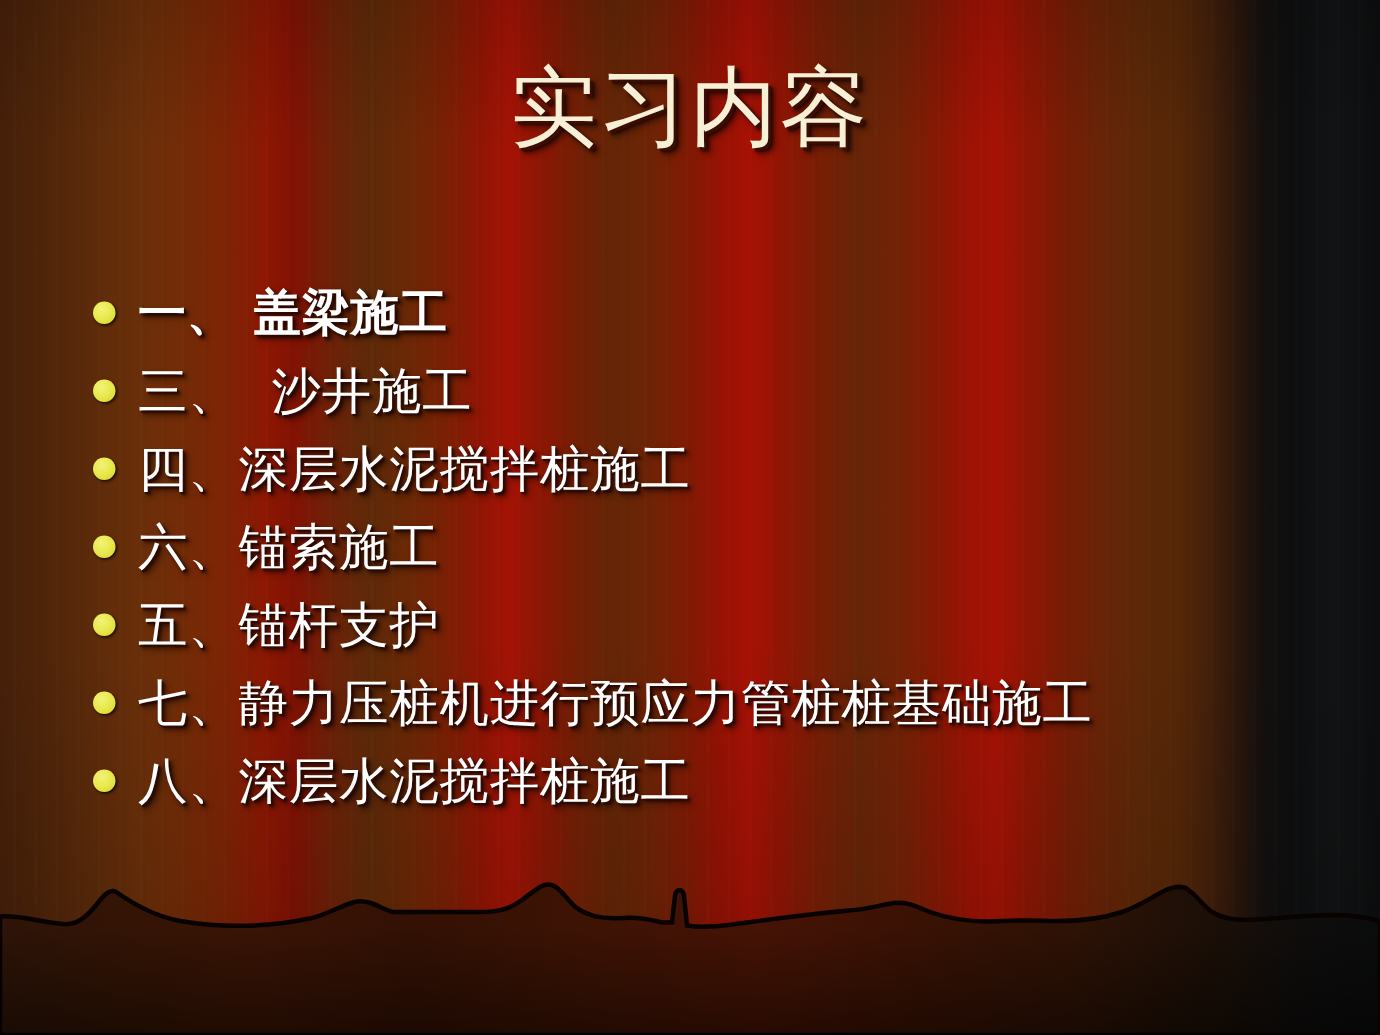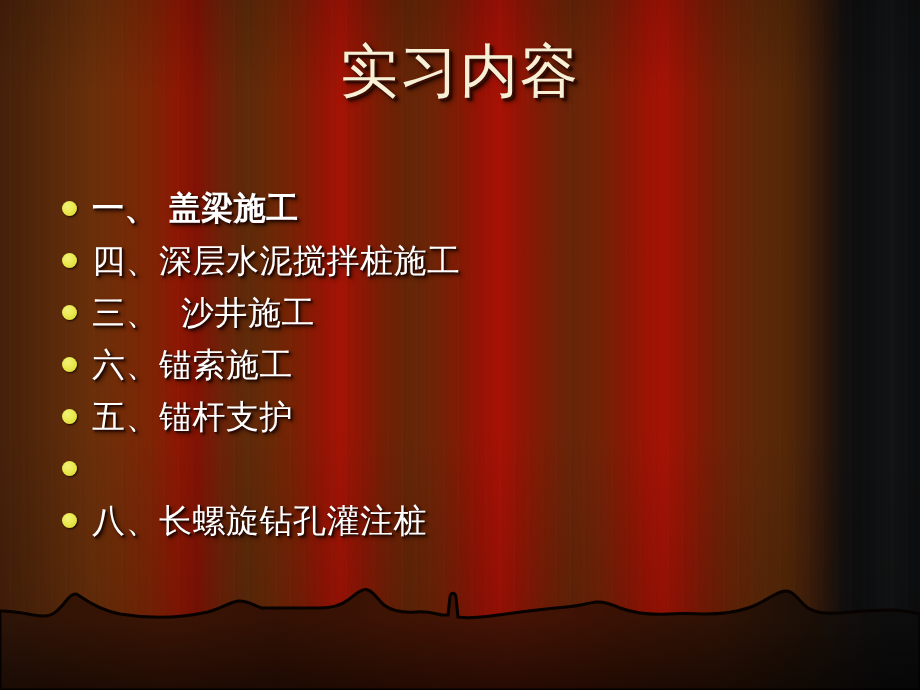--- a/index.html
+++ b/index.html
@@ -208,41 +208,42 @@
   <div id="bullets">
 
     <div class="bullet-row">
       <span class="bullet-dot"></span>
       <span class="bullet-text em">一、 盖梁施工</span>
     </div>
 
 
     <div class="bullet-row">
       <span class="bullet-dot"></span>
+      <span class="bullet-text">三、  沙井施工</span>
+    </div>
+
+    <div class="bullet-row">
+      <span class="bullet-dot"></span>
       <span class="bullet-text">四、深层水泥搅拌桩施工</span>
     </div>
 
     <div class="bullet-row">
       <span class="bullet-dot"></span>
-      <span class="bullet-text">三、  沙井施工</span>
-    </div>
-
-    <div class="bullet-row">
-      <span class="bullet-dot"></span>
       <span class="bullet-text">六、锚索施工</span>
     </div>
 
     <div class="bullet-row">
       <span class="bullet-dot"></span>
       <span class="bullet-text">五、锚杆支护</span>
     </div>
 
     <div class="bullet-row">
       <span class="bullet-dot"></span>
-    </div>
-
-    <div class="bullet-row">
-      <span class="bullet-dot"></span>
-      <span class="bullet-text">八、长螺旋钻孔灌注桩</span>
+      <span class="bullet-text">七、静力压桩机进行预应力管桩桩基础施工</span>
+    </div>
+
+    <div class="bullet-row">
+      <span class="bullet-dot"></span>
+      <span class="bullet-text">八、深层水泥搅拌桩施工</span>
     </div>
 
   </div>
 </div>
 
 </body></html>

